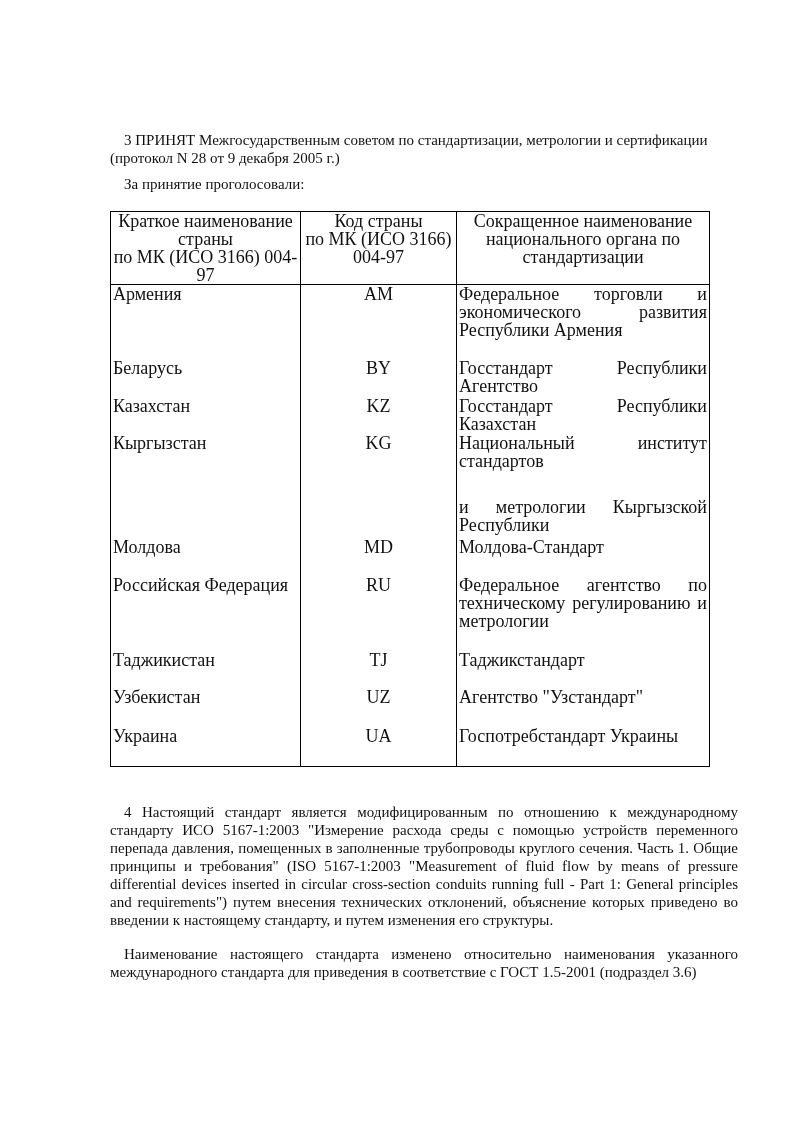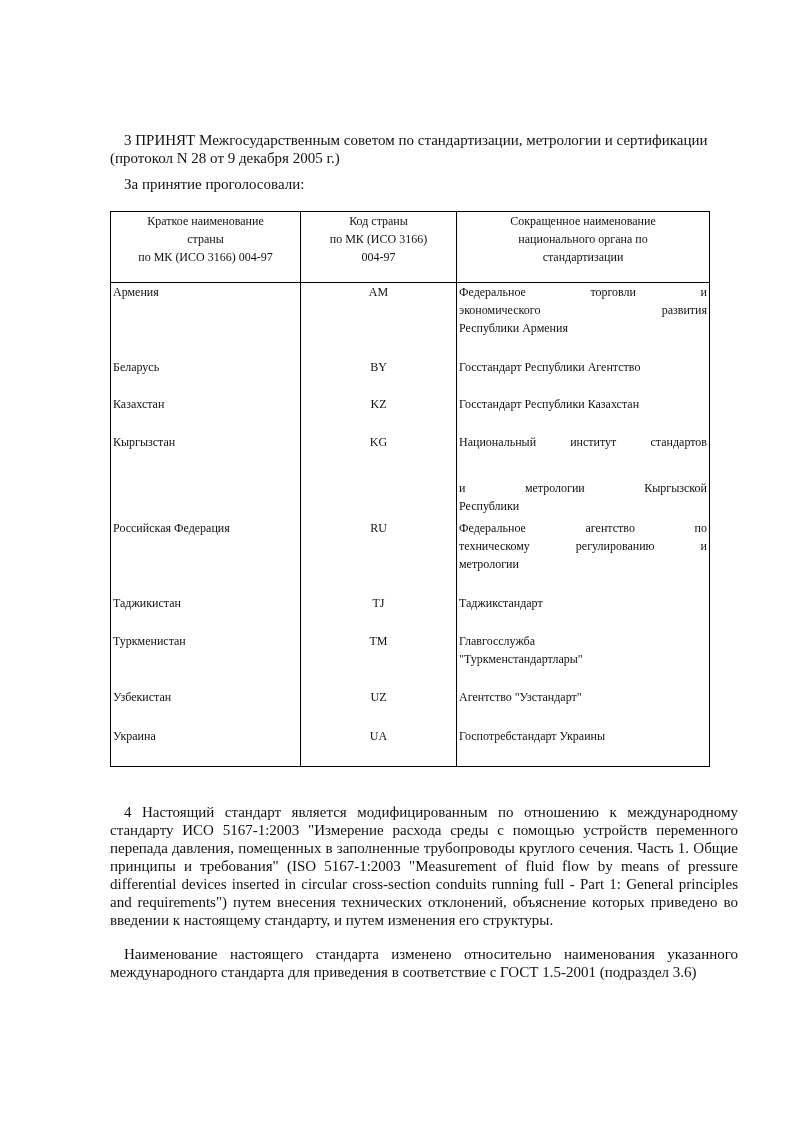--- a/index.html
+++ b/index.html
@@ -8,21 +8,21 @@
     font-family: "Liberation Serif", serif; font-size: 15px; color: #111; line-height: 18px;
   }
   .abs { position: absolute; }
   p { margin: 0; }
   .para { left: 110px; width: 628px; text-align: justify; }
   .indent { text-indent: 14px; }
 
   table.adopt {
     position: absolute; left: 110px; top: 211px; width: 599px; height: 556px;
     border-collapse: collapse; table-layout: fixed;
-    font-family: "Liberation Serif", serif; font-size: 12px; line-height: 18px;
+    font-family: "Liberation Serif", serif; font-size: 18px; line-height: 18px;
   }
   table.adopt td, table.adopt th {
     border-left: 1.3px solid #000; border-right: 1.3px solid #000;
     padding: 0 2px; vertical-align: top; font-weight: normal;
   }
   table.adopt th {
     border-top: 1.3px solid #000; border-bottom: 1.3px solid #000;
     text-align: center; height: 70px; padding-top: 0px;
   }
   table.adopt tr.last td { border-bottom: 1.3px solid #000; }
@@ -92,42 +92,41 @@
       </tr>
       <tr style="height: 71px;">
         <td>Кыргызстан</td>
         <td class="code">KG</td>
         <td class="org">
           <span class="just" style="display: block;">Национальный институт стандартов</span>
           <span class="just" style="display: block; margin-top: 28px;">и метрологии Кыргызской</span>
           <span class="" style="display: block;">Республики</span>
         </td>
       </tr>
+      <tr style="height: 36px;">
+        <td>Молдова</td>
+        <td class="code">MD</td>
+        <td class="org">
+          <span class="" style="display: block;">Молдова-Стандарт</span>
+        </td>
+      </tr>
       <tr style="height: 72px;">
         <td>Российская Федерация</td>
         <td class="code">RU</td>
         <td class="org">
           <span class="just" style="display: block;">Федеральное агентство по</span>
           <span class="just" style="display: block;">техническому регулированию и</span>
           <span class="" style="display: block;">метрологии</span>
         </td>
       </tr>
       <tr style="height: 36px;">
         <td>Таджикистан</td>
         <td class="code">TJ</td>
         <td class="org">
           <span class="" style="display: block;">Таджикстандарт</span>
-        </td>
-      </tr>
-      <tr style="height: 53px;">
-        <td>Туркменистан</td>
-        <td class="code">TM</td>
-        <td class="org">
-          <span class="" style="display: block;">Главгосслужба</span>
-          <span class="" style="display: block;">"Туркменстандартлары"</span>
         </td>
       </tr>
       <tr style="height: 37px;">
         <td>Узбекистан</td>
         <td class="code">UZ</td>
         <td class="org">
           <span class="" style="display: block;">Агентство "Узстандарт"</span>
         </td>
       </tr>
       <tr class="last" style="height: 38px;">

